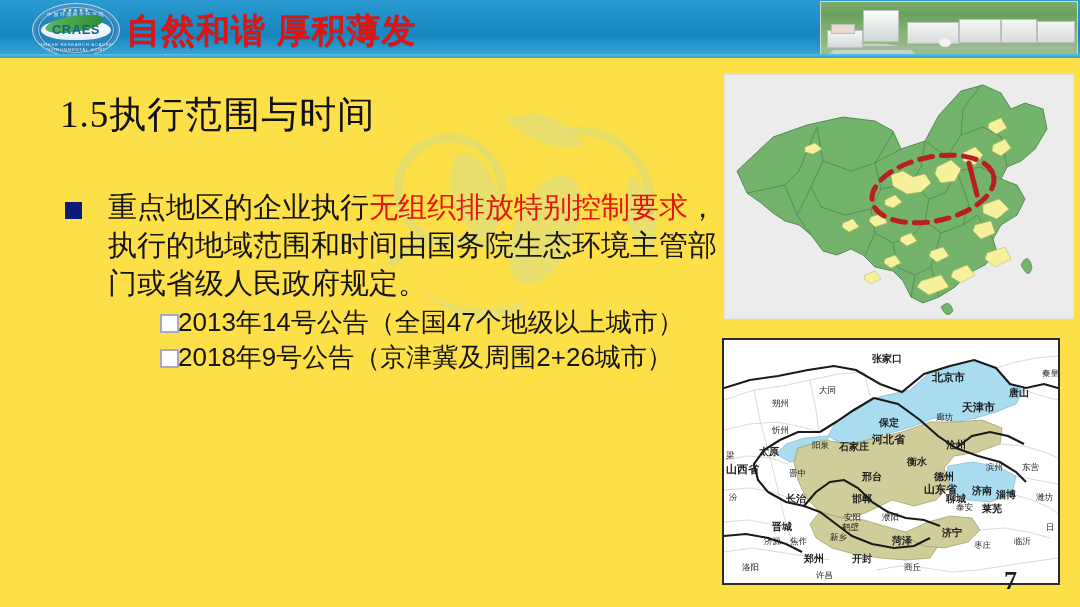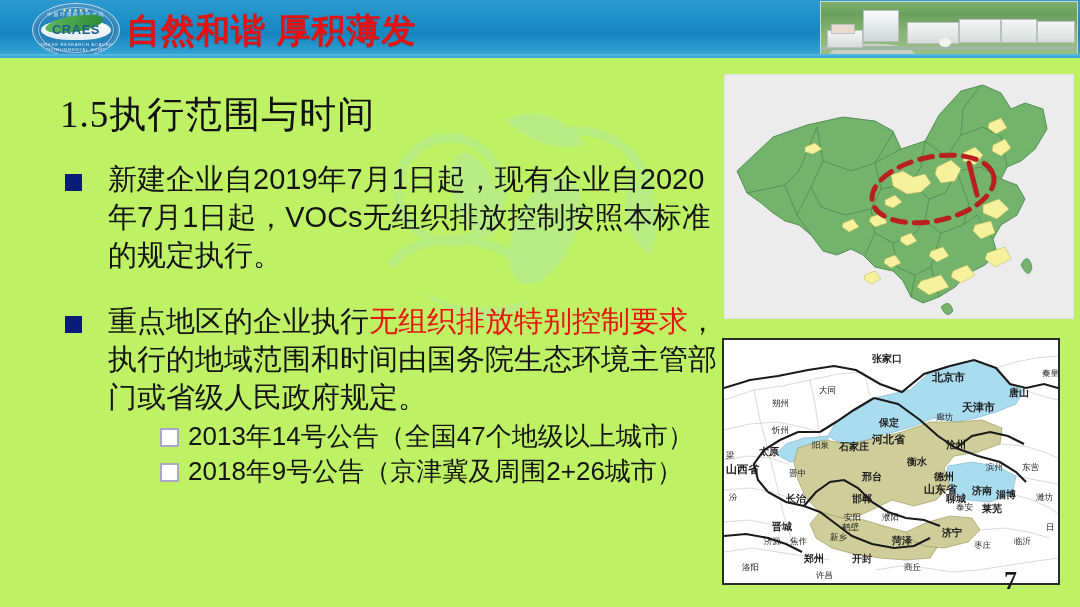--- a/index.html
+++ b/index.html
@@ -2,21 +2,21 @@
 <html><head>
 <meta charset="utf-8">
 <style>
   html,body{margin:0;padding:0;}
   body{
     width:1080px;height:607px;overflow:hidden;
     background:#ffffff;
     font-family:"Liberation Sans","DejaVu Sans",sans-serif;
     position:relative;
   }
-  #slide{position:absolute;inset:0;width:1080px;height:607px;background:#bef264;overflow:hidden;}
+  #slide{position:absolute;inset:0;width:1080px;height:607px;background:#fde047;overflow:hidden;}
 
   
   .header{
     position:absolute;left:0;top:0;width:1080px;height:58px;
     background:linear-gradient(180deg,#2a9ad0 0%,#1e8fc6 35%,#1786bf 60%,#3aa8d8 100%);
     overflow:hidden;
   }
   .header:after{
     content:"";position:absolute;left:0;right:0;bottom:0;height:4px;
     background:linear-gradient(180deg,#58bde4,#2f9fd2);
@@ -101,21 +101,21 @@
     position:absolute;left:3px;top:14px;width:17px;height:17px;
     background:#0d1b78;
   }
   .bullet-text{
     font-size:29px;line-height:38px;color:#141414;
     letter-spacing:0px;
     font-family:"Liberation Sans","DejaVu Sans",sans-serif;
   }
   .hl-red{color:#e8120f;}
   .subs{margin-top:4px;padding-left:52px;}
-  .sub-row{position:relative;padding-left:28px;margin-top:2px;}
+  .sub-row{position:relative;padding-left:18px;margin-top:2px;}
   .sub-sq{
     position:absolute;left:0;top:8px;width:15px;height:15px;
     border:2px solid #a9a6c6;background:#fff;
   }
   .sub-text{font-size:26px;line-height:33px;color:#141414;white-space:nowrap;}
 
   
   .map-china{
     position:absolute;left:724px;top:74px;width:348px;height:243px;
     background:#eceded;border:1px solid #e2e2e2;overflow:hidden;
@@ -182,26 +182,20 @@
       <path d="M120 210 q50 30 110 10 q-45 45 -110 -10 Z"></path>
       <ellipse cx="245" cy="150" rx="30" ry="58" transform="rotate(24 245 150)"></ellipse>
       <ellipse cx="175" cy="115" rx="22" ry="44" transform="rotate(-18 175 115)"></ellipse>
     </g>
   </svg>
 
   <div class="title">1.5执行范围与时间</div>
 
   <div class="bullets">
 
-    <div class="bullet-row">
-      <div class="bullet-sq"></div>
-      <div class="bullet-text">
-        <span>新建企业自2019年7月1日起，现有企业自2020年7月1日起，VOCs无组织排放控制按照本标准的规定执行。</span>
-      </div>
-    </div>
 
     <div class="bullet-row" style="margin-top:28px;">
       <div class="bullet-sq"></div>
       <div class="bullet-text">
         <span>重点地区的企业执行</span><span class="hl-red">无组织排放特别控制要求</span><span>，执行的地域范围和时间由国务院生态环境主管部门或省级人民政府规定。</span>
       </div>
 
       <div class="subs">
         <div class="sub-row">
           <div class="sub-sq"></div>

